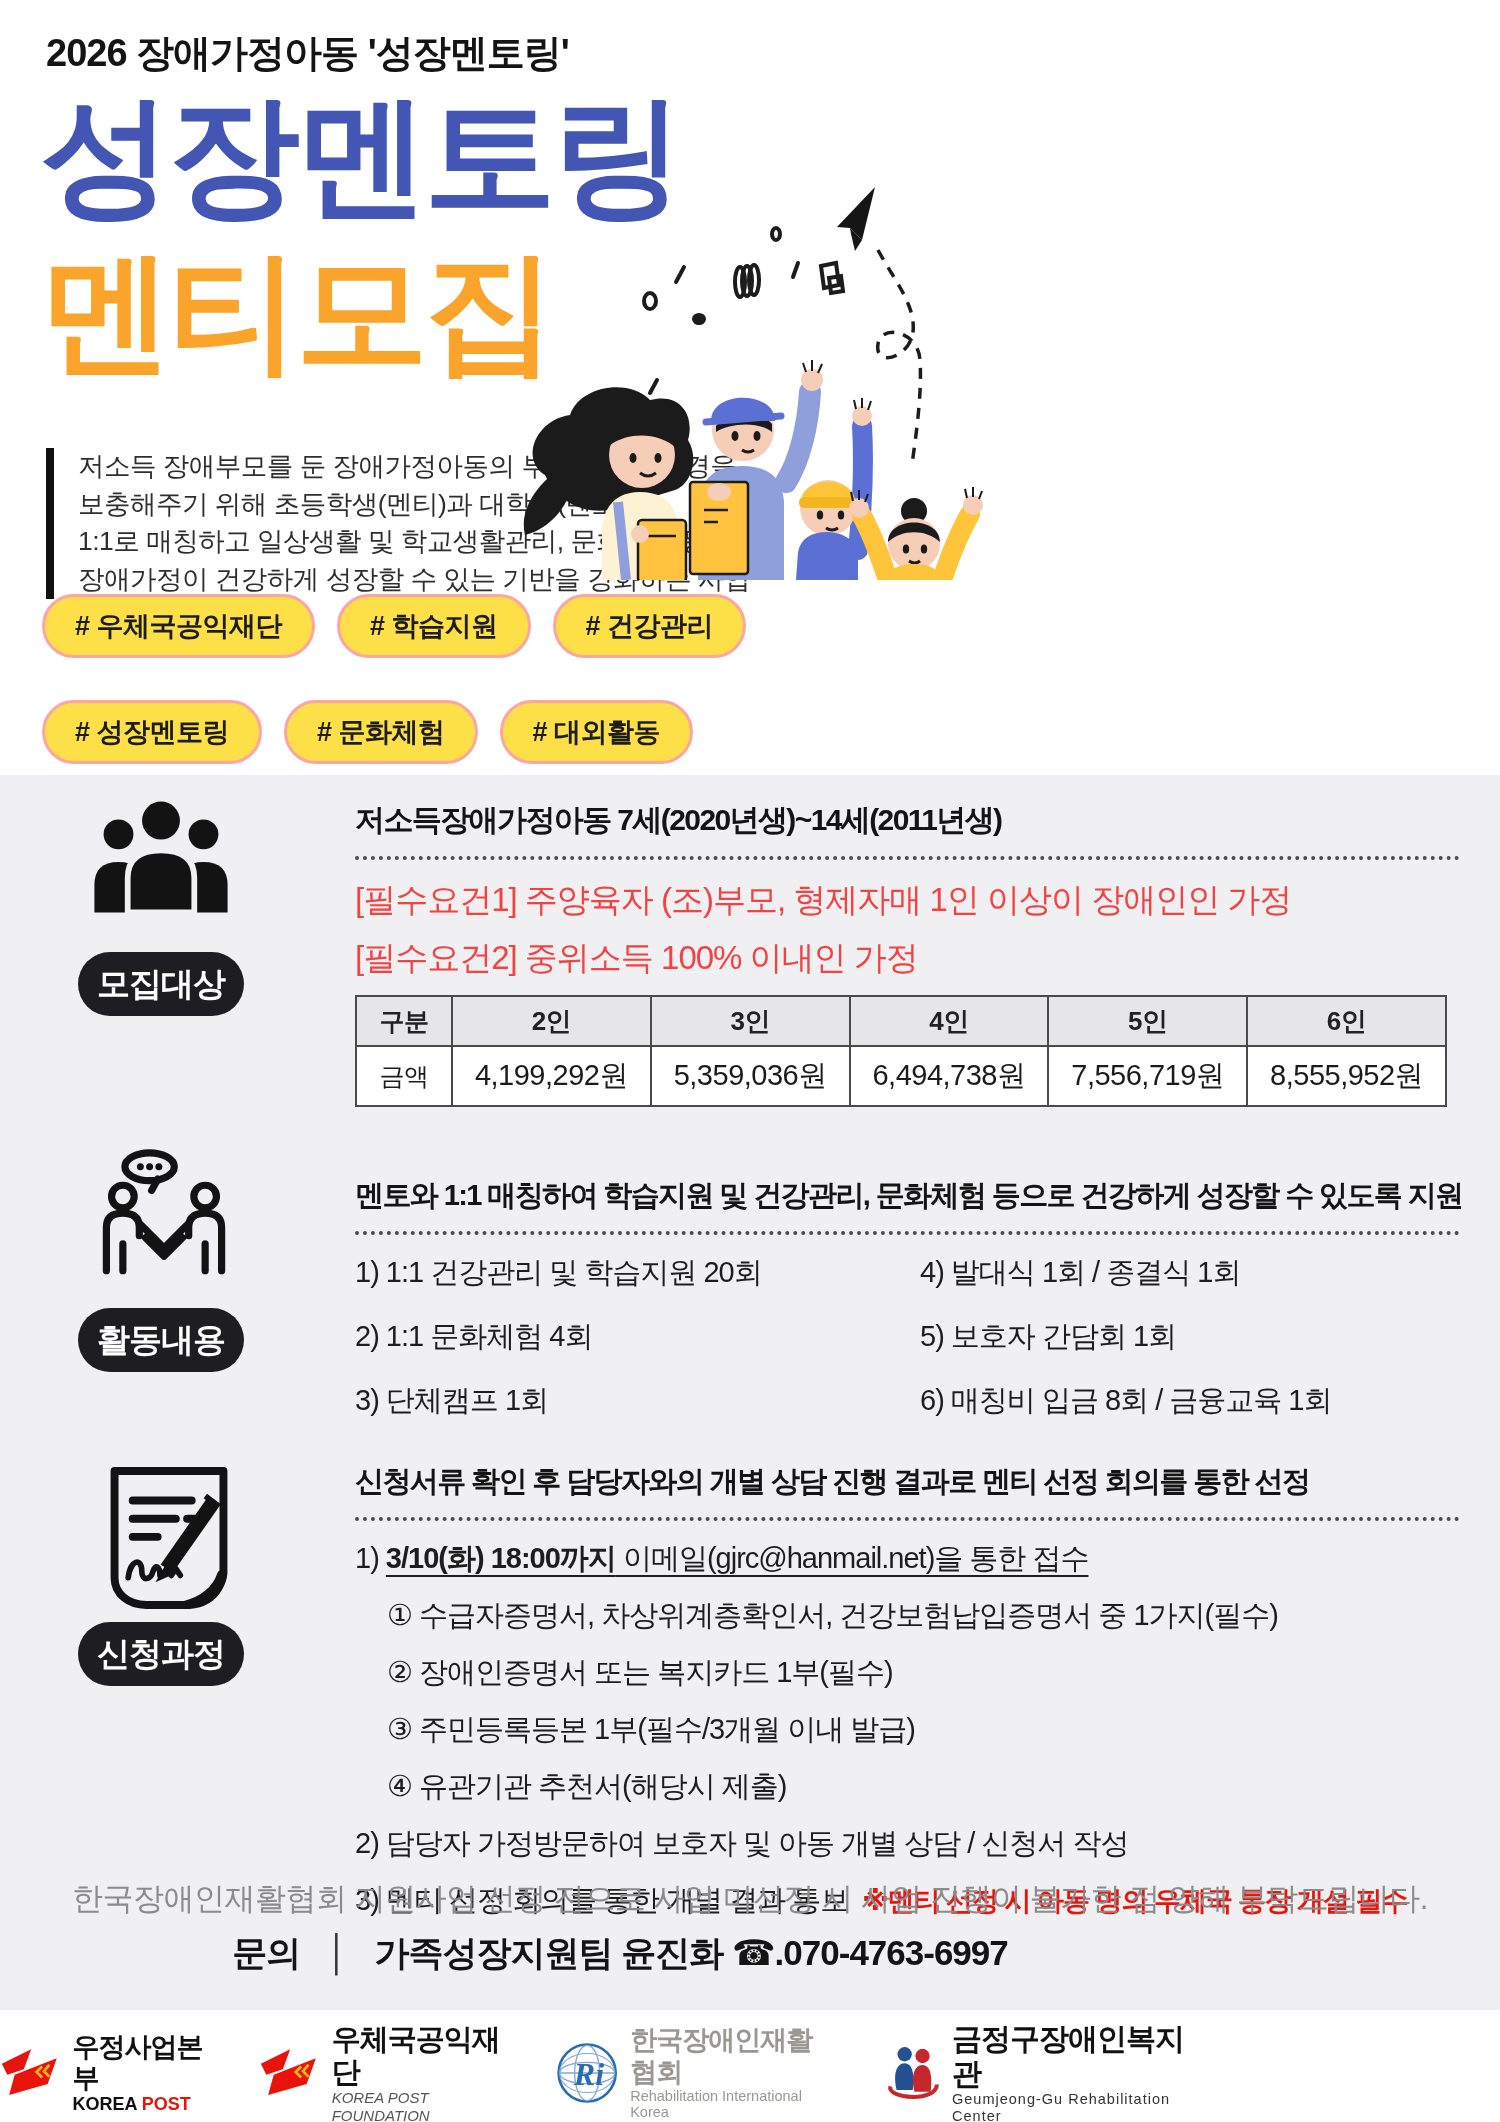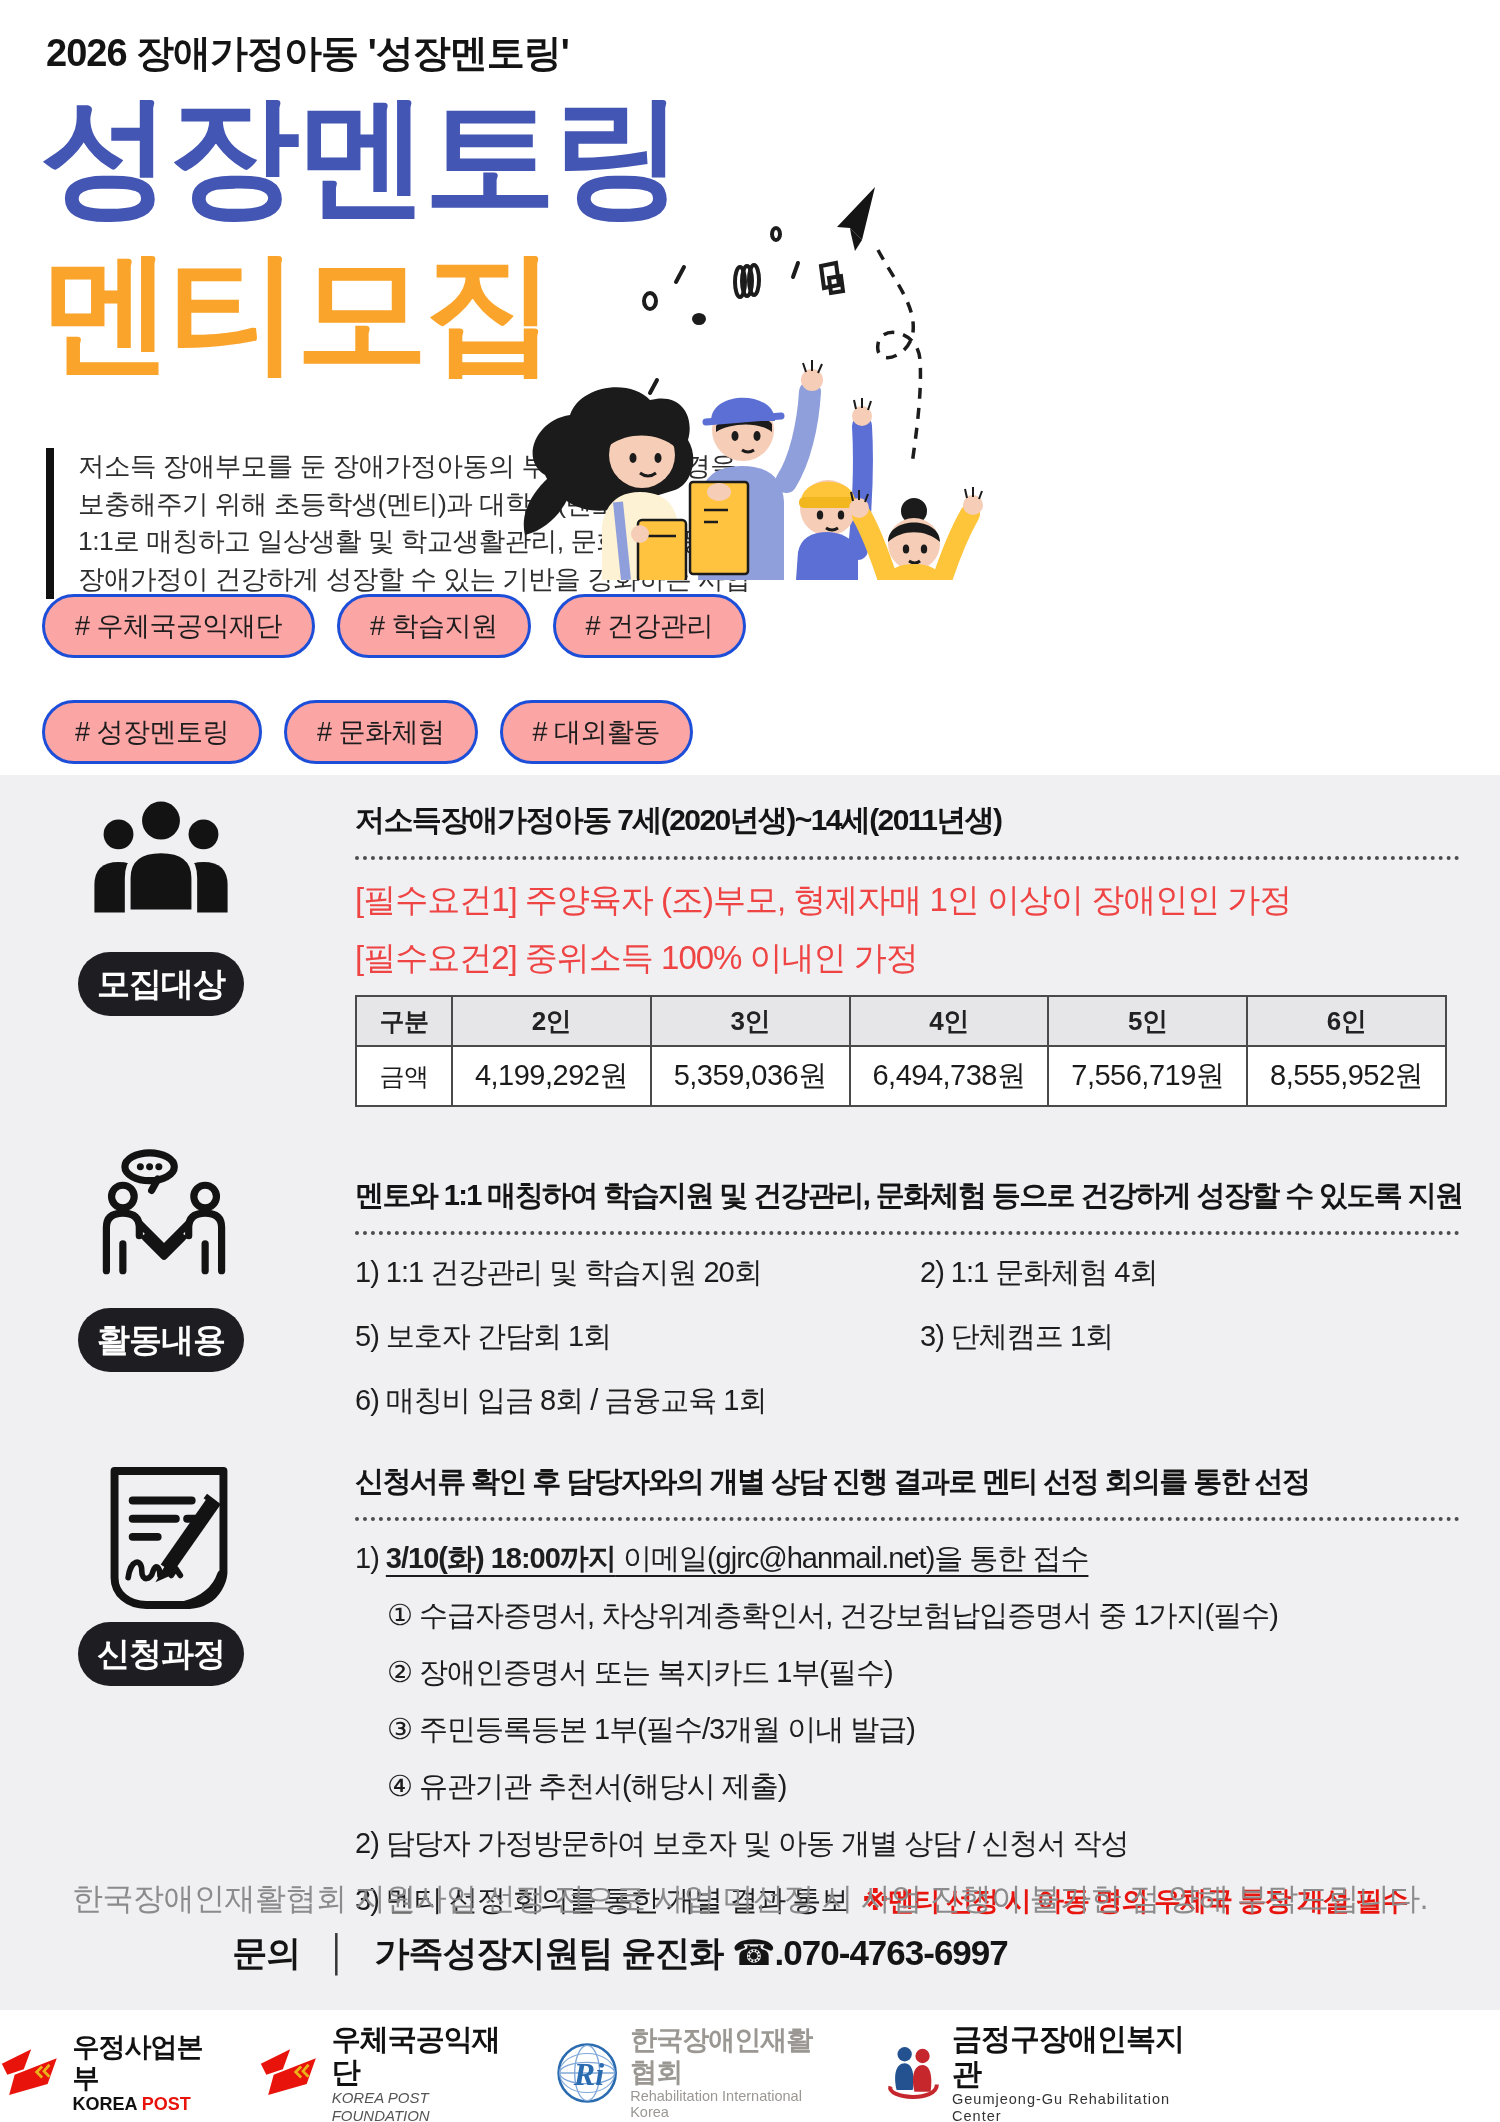--- a/index.html
+++ b/index.html
@@ -9,22 +9,22 @@
   }
   
   .eyebrow { position:absolute; left:46px; top:28px; font-size:38px; font-weight:900; letter-spacing:-1px; color:#141414; }
   .title1 { position:absolute; left:40px; top:82px; font-size:132px; line-height:1.12; font-weight:900; letter-spacing:-4px; color:#4356b4; }
   .title2 { position:absolute; left:40px; top:238px; font-size:132px; line-height:1.12; font-weight:900; letter-spacing:-4px; color:#faa42b; }
   .desc { position:absolute; left:46px; top:448px; border-left:8px solid #111; padding-left:24px; font-size:26.5px; line-height:1.42; color:#2e2e2e; letter-spacing:-0.5px; }
   .tagrow { position:absolute; left:42px; display:flex; gap:22px; }
   .tagrow.r1 { top:594px; }
   .tagrow.r2 { top:700px; }
   .pill {
-    border:3px solid #1d4ed8; border-radius:44px; background:#fca5a5; padding:11px 30px;
-    font-size:27px; font-weight:400; letter-spacing:-0.5px; color:#1d1d1d; white-space:nowrap;
+    border:3px solid #fca5a5; border-radius:44px; background:#fde047; padding:11px 30px;
+    font-size:27px; font-weight:700; letter-spacing:-0.5px; color:#1d1d1d; white-space:nowrap;
   }
   
   .illus { position:absolute; left:490px; top:130px; width:1010px; height:450px; }
   
   .panel { position:absolute; left:0; top:775px; width:1500px; height:1235px; background:#f0eff2; }
   
   .sec-icon { position:absolute; }
   .badge {
     position:absolute; left:78px; width:166px; height:64px; background:#1e1d22; border-radius:36px;
     color:#fff; font-size:33px; font-weight:800; display:flex; align-items:center; justify-content:center; letter-spacing:-1px;
@@ -233,20 +233,21 @@
         <circle cx="65" cy="17" r="3.4"></circle>
     </g>
   </svg>
   <div class="badge" style="top:1308px;">활동내용</div>
 
   <div class="content" style="top:1176px;">
     <div class="sec-title">멘토와 1:1 매칭하여 학습지원 및 건강관리, 문화체험 등으로 건강하게 성장할 수 있도록 지원</div>
     <div class="dotline"></div>
     <div class="act-grid">
       <div>1) 1:1 건강관리 및 학습지원 20회</div>
+      <div>4) 발대식 1회 / 종결식 1회</div>
       <div>2) 1:1 문화체험 4회</div>
       <div>5) 보호자 간담회 1회</div>
       <div>3) 단체캠프 1회</div>
       <div>6) 매칭비 입금 8회 / 금융교육 1회</div>
     </div>
   </div>
 
   <svg class="sec-icon" style="left:96px; top:1462px;" width="146" height="152" viewBox="0 0 128 134">
     <g stroke="#131313" stroke-width="7" fill="none" stroke-linecap="round" stroke-linejoin="round">
       <path d="M16,8 H112 V98 C112,98 110,124 82,126 H44 C28,126 16,116 16,102 Z"></path>

